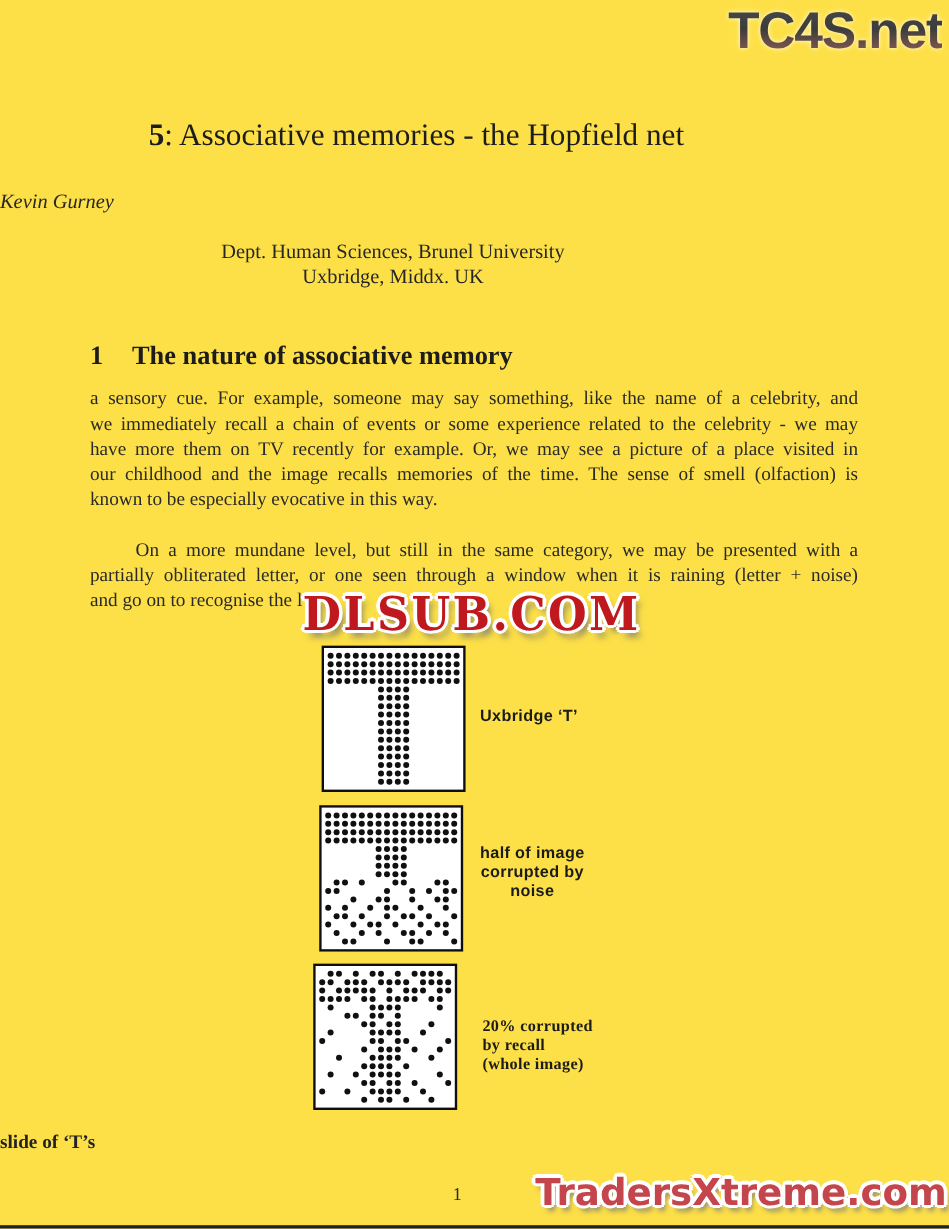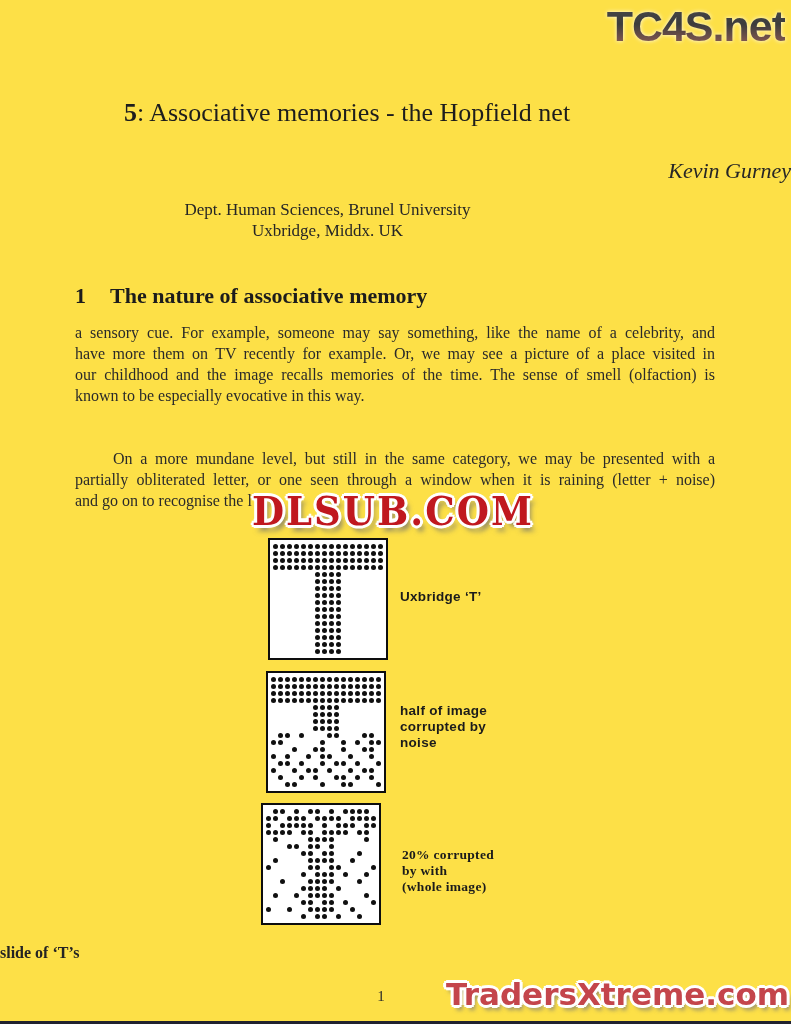--- a/index.html
+++ b/index.html
@@ -45,21 +45,21 @@
   }
   .bottom-line{position:absolute;left:0;bottom:0;width:791px;height:3px;background:#20222e;}
   
   .title{
     position:absolute; top:98px; left:0; width:694px;
     text-align:center; font-size:26px; color:#1d1d1d;
   }
   .title .num{font-weight:bold;}
   .author{
     position:absolute; top:158px; left:0; width:791px;
-    text-align:right; font-style:italic; font-size:22px; color:#262626;
+    text-align:left; font-style:italic; font-size:17px; color:#262626;
   }
   .affil{
     position:absolute; left:0; width:655px;
     text-align:center; font-size:17px; color:#262626;
   }
   .affil1{top:200px;} .affil2{top:221px;}
   
   .sec-head{
     position:absolute; top:283px; left:75px;
     font-weight:bold; font-size:22px; color:#1c1c1c;
@@ -91,21 +91,21 @@
     content:""; position:absolute; left:1px; top:1px;
     width:5px; height:5px; background:#101010; border-radius:50%;
   }
   .fig-label{
     position:absolute;
     font-family:"Liberation Sans", sans-serif;
     font-weight:bold; font-size:13.5px; line-height:16px; color:#1b1b1b;
     letter-spacing:0.3px;
   }
   .lab1{top:589px; left:400px;}
-  .lab2{top:703px; left:400px;}
+  .lab2{top:703px; left:400px;text-align:center;}
   .lab3{top:847px; left:402px;font-family:Liberation Serif, serif;}
   .fig-caption{
     position:absolute; top:944px; left:0; width:762px;
     text-align:left; font-weight:bold; font-size:16px; color:#232323;
   }
   .page-number{
     position:absolute; top:988px; left:0; width:762px;
     text-align:center; font-size:15px; color:#2a2a2a;
   }
 </style>
@@ -122,20 +122,21 @@
   <div class="author">Kevin Gurney</div>
   <div class="affil affil1">Dept.  Human Sciences, Brunel University</div>
   <div class="affil affil2">Uxbridge, Middx.  UK</div>
 
   <div class="sec-head">
     <span class="sec-num">1</span><span>The nature of associative memory</span>
   </div>
 
   <div class="textcol p1">
     <div class="jline">a sensory cue.  For example, someone may say something, like the name of a celebrity, and</div>
+    <div class="jline">we immediately recall a chain of events or some experience related to the celebrity - we may</div>
     <div class="jline">have more them on TV recently for example.  Or, we may see a picture of a place visited in</div>
     <div class="jline">our childhood and the image recalls memories of the time.  The sense of smell (olfaction) is</div>
     <div class="jline last">known to be especially evocative in this way.</div>
   </div>
 
   <div class="textcol p2">
     <div class="jline indent">On a more mundane level, but still in the same category, we may be presented with a</div>
     <div class="jline">partially obliterated letter, or one seen through a window when it is raining (letter + noise)</div>
     <div class="jline last">and go on to recognise the l</div>
   </div>
@@ -1017,21 +1018,21 @@
         <span class="dot-cell on"></span>
         <span class="dot-cell"></span>
         <span class="dot-cell"></span>
         <span class="dot-cell on"></span>
         <span class="dot-cell"></span>
         <span class="dot-cell"></span>
       </div>
     </div>
   <div class="fig-label lab3">
     <div>20% corrupted</div>
-    <div>by with</div>
+    <div>by recall</div>
     <div>(whole image)</div>
   </div>
 
   <div class="fig-caption">slide of ‘T’s</div>
 
   <div class="page-number">1</div>
   <div class="wm-traders">TradersXtreme.com</div>
   <div class="bottom-line"></div>
 
 </div>

